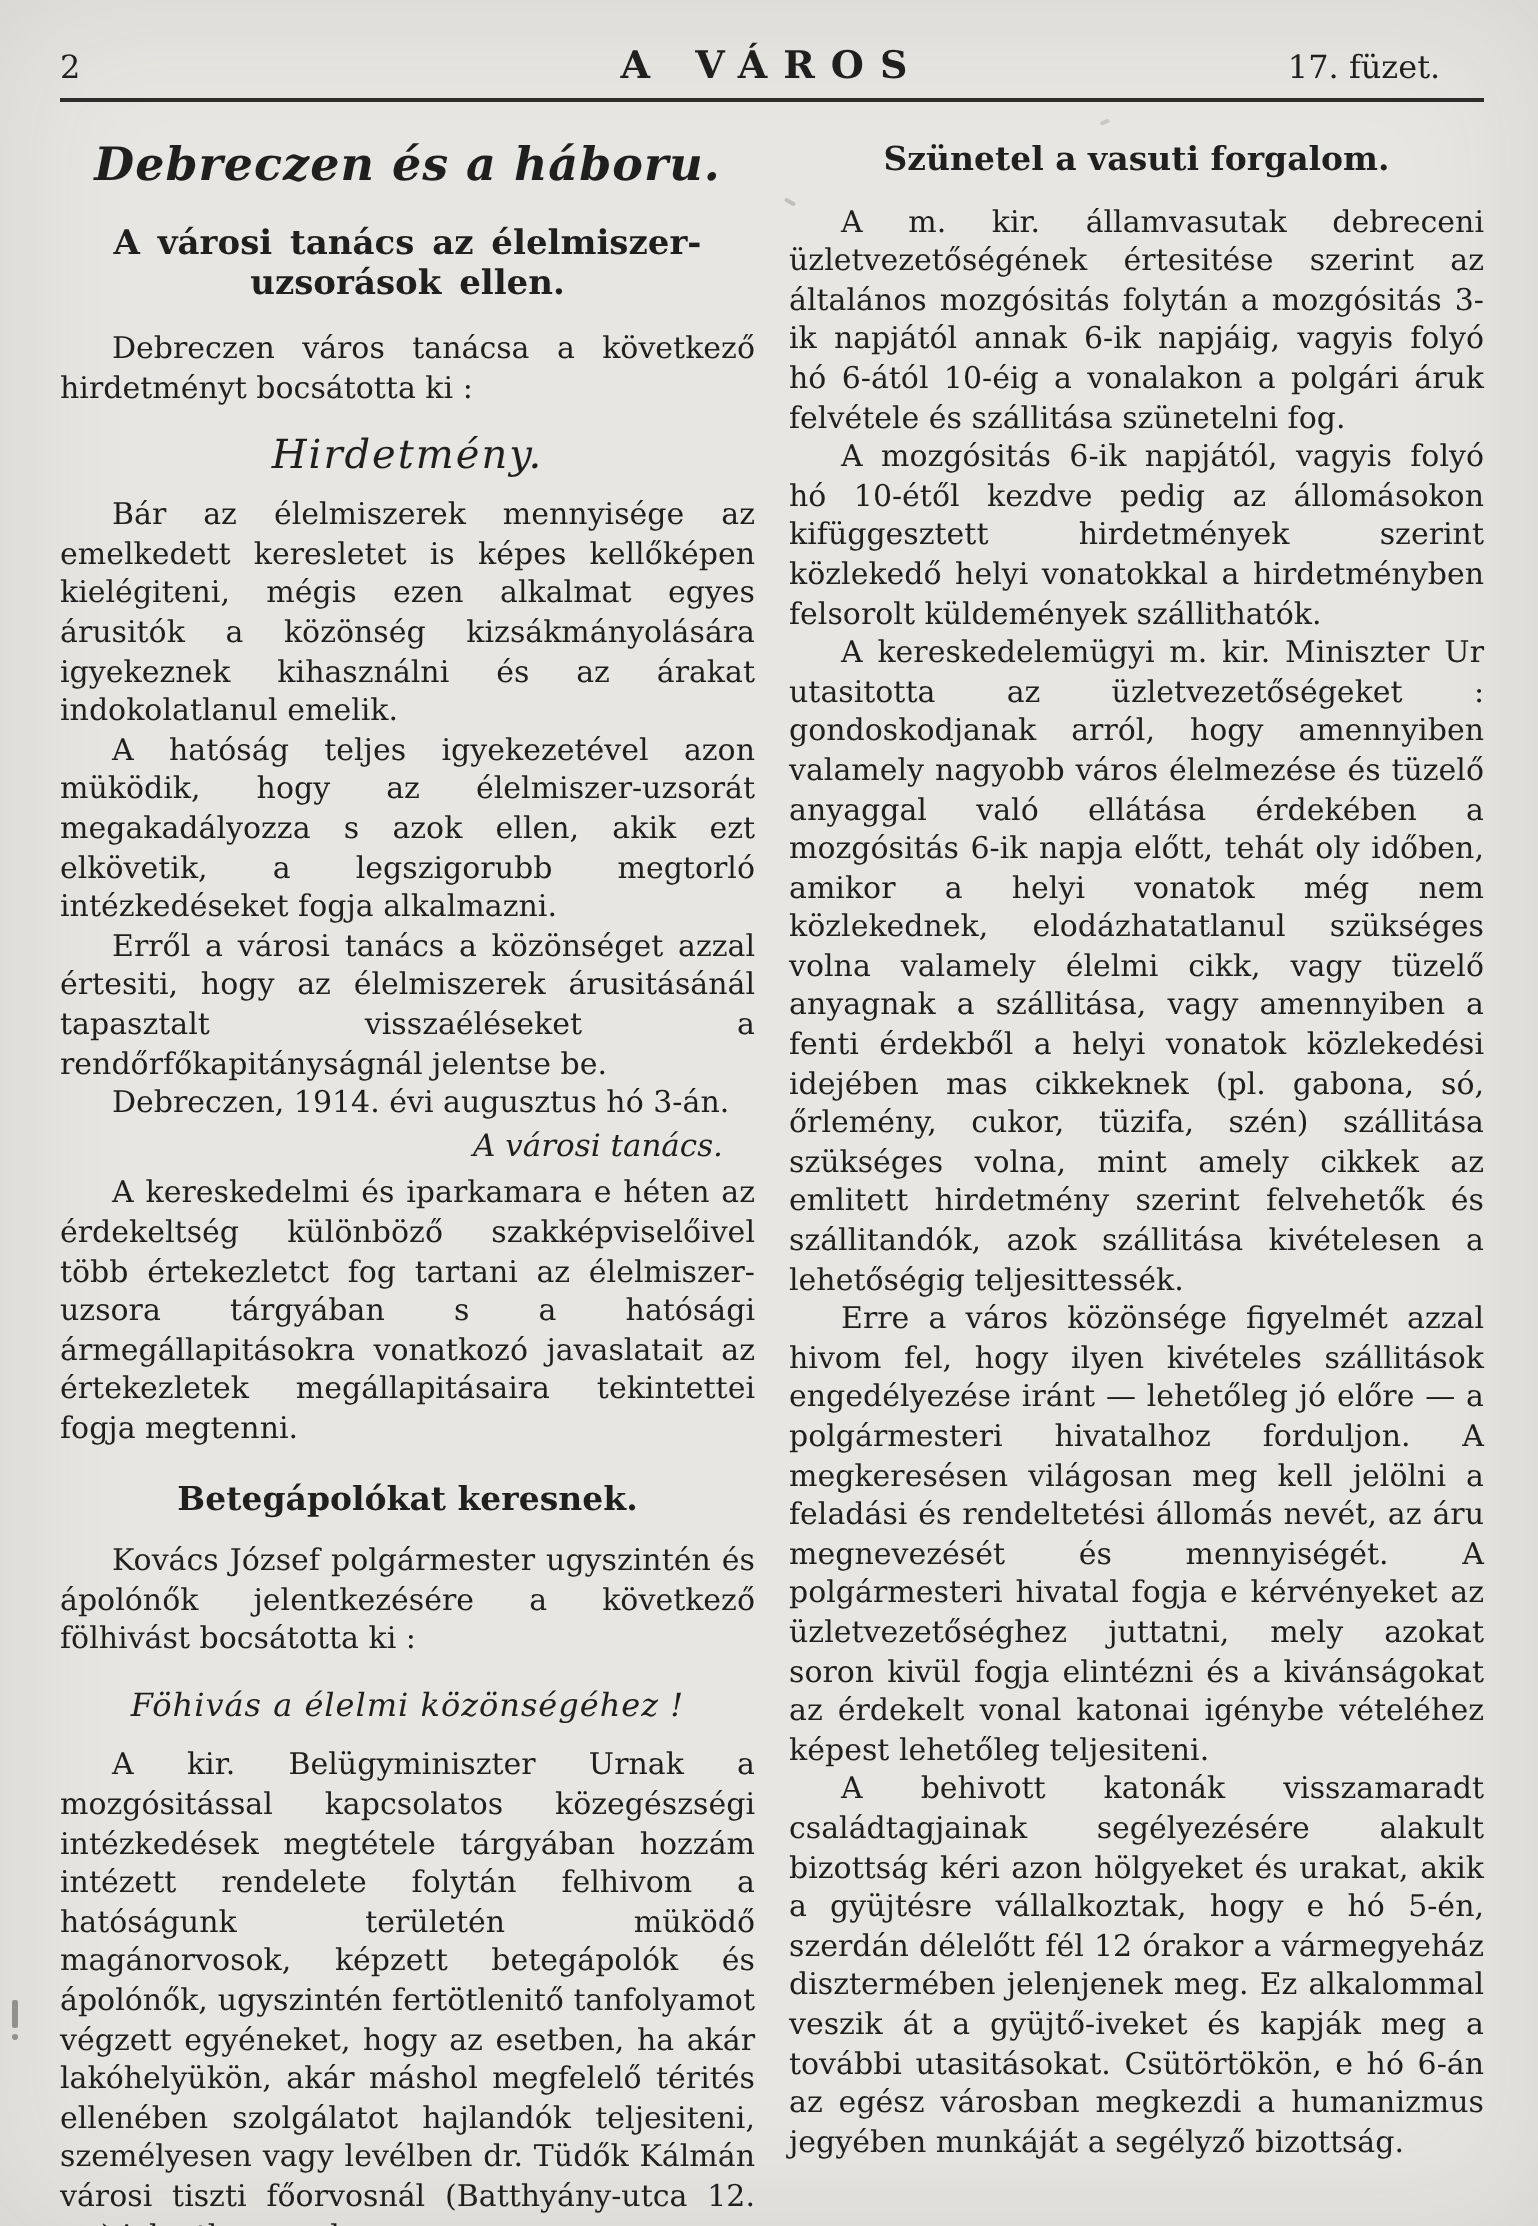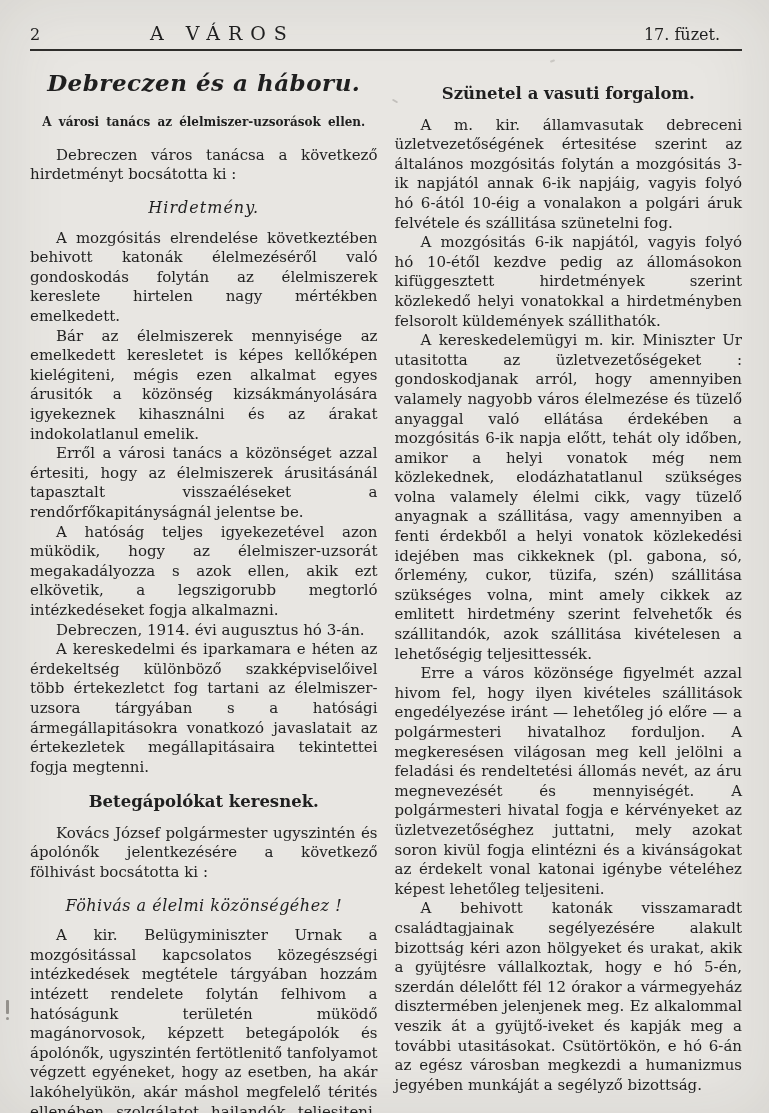--- a/index.html
+++ b/index.html
@@ -15,54 +15,54 @@
     box-shadow:inset 0 0 70px rgba(60,55,45,.10);
   }
   
   .hdr{
     display:flex;align-items:baseline;
     border-bottom:2px solid #2e2d2b;
     padding-bottom:5px;
   }
   .hdr .pgnum{font-size:16px;width:120px;}
   .hdr .masthead{
-    flex:1;font-size:19px;letter-spacing:8px;
-    font-weight:400;
+    flex:1;text-align:center;font-size:19px;letter-spacing:8px;
+    font-weight:700;
   }
   .hdr .issue{width:120px;text-align:center;font-size:16px;}
   
   .cols{display:flex;gap:17px;margin-top:15px;}
   .col{
     width:348px;font-size:15px;line-height:19.6px;
     text-align:justify;
   }
   .col p{margin:0;text-indent:26px;}
   .article-title{
     font-size:23px;font-weight:bold;text-align:center;
     margin:4px 0 18px 0;line-height:1.1;letter-spacing:.5px;
     text-indent:0 !important;
     font-style:italic;
   }
   .article-subtitle{
-    font-size:12px;font-weight:bold;text-align:center;
+    font-size:17px;font-weight:bold;text-align:center;
     margin:0 0 13px 0;word-spacing:3px;text-indent:0 !important;
   }
   .notice-heading{
-    font-style:italic;text-align:center;font-size:16px;
+    font-style:italic;text-align:center;font-size:20px;
     margin:13px 0 11px 0;letter-spacing:1px;text-indent:0 !important;
   }
   .call-heading{
     font-style:italic;text-align:center;font-size:16px;
     margin:13px 0 11px 0;letter-spacing:.5px;text-indent:0 !important;
   }
   .section-heading{
     font-weight:bold;text-align:center;font-size:16.5px;
     margin:15px 0 12px 0;text-indent:0 !important;
   }
-  .section-heading.first{margin-top:18px;}
+  .section-heading.first{margin-top:4px;}
   .dateline{text-align:left;}
   .sig-line{
     font-style:italic;text-align:right;font-size:15.5px;
     padding-right:16px;margin:2px 0 4px 0;text-indent:0 !important;
   }
   
   .speck{position:absolute;background:#55514b;opacity:.55;border-radius:1px;}
   .speck.s1{left:6px;top:1000px;width:3px;height:14px;}
   .speck.s2{left:6px;top:1017px;width:3px;height:3px;border-radius:50%;}
   .speck.s3{left:392px;top:100px;width:6px;height:2px;opacity:.25;transform:rotate(30deg);}
@@ -80,25 +80,25 @@
   </div>
 
   <div class="cols">
 
     <div class="col">
       <div class="article-title">Debreczen és a háboru.</div>
       <div class="article-subtitle">A városi tanács az élelmiszer-uzsorások ellen.</div>
 
       <p>Debreczen város tanácsa a következő hirdetményt bocsátotta ki :</p>
       <div class="notice-heading">Hirdetmény.</div>
-      <p>A mozgósitás elrendelése következtében behivott katonák élelmezéséről való gondoskodás folytán az élelmiszerek kereslete hirtelen nagy mértékben emelkedett.</p>
       <p>Bár az élelmiszerek mennyisége az emelkedett keresletet is képes kellőképen kielégiteni, mégis ezen alkalmat egyes árusitók a közönség kizsákmányolására igyekeznek kihasználni és az árakat indokolatlanul emelik.</p>
+      <p>A hatóság teljes igyekezetével azon müködik, hogy az élelmiszer-uzsorát megakadályozza s azok ellen, akik ezt elkövetik, a legszigorubb megtorló intézkedéseket fogja alkalmazni.</p>
       <p>Erről a városi tanács a közönséget azzal értesiti, hogy az élelmiszerek árusitásánál tapasztalt visszaéléseket a rendőrfőkapitányságnál jelentse be.</p>
-      <p>A hatóság teljes igyekezetével azon müködik, hogy az élelmiszer-uzsorát megakadályozza s azok ellen, akik ezt elkövetik, a legszigorubb megtorló intézkedéseket fogja alkalmazni.</p>
       <p class="dateline">Debreczen, 1914. évi augusztus hó 3-án.</p>
+      <div class="sig-line">A városi tanács.</div>
       <p>A kereskedelmi és iparkamara e héten az érdekeltség különböző szakképviselőivel több értekezletct fog tartani az élelmiszer-uzsora tárgyában s a hatósági ármegállapitásokra vonatkozó javaslatait az értekezletek megállapitásaira tekintettei fogja megtenni.</p>
 
       <div class="section-heading">Betegápolókat keresnek.</div>
       <p>Kovács József polgármester ugyszintén és ápolónők jelentkezésére a következő fölhivást bocsátotta ki :</p>
       <div class="call-heading">Föhivás a élelmi közönségéhez !</div>
       <p>A kir. Belügyminiszter Urnak a mozgósitással kapcsolatos közegészségi intézkedések megtétele tárgyában hozzám intézett rendelete folytán felhivom a hatóságunk területén müködő magánorvosok, képzett betegápolók és ápolónők, ugyszintén fertötlenitő tanfolyamot végzett egyéneket, hogy az esetben, ha akár lakóhelyükön, akár máshol megfelelő térités ellenében szolgálatot hajlandók teljesiteni, személyesen vagy levélben dr. Tüdők Kálmán városi tiszti főorvosnál (Batthyány-utca 12. sz.) jelentkezzenek.</p>
 
     </div>
 
     <div class="col">

